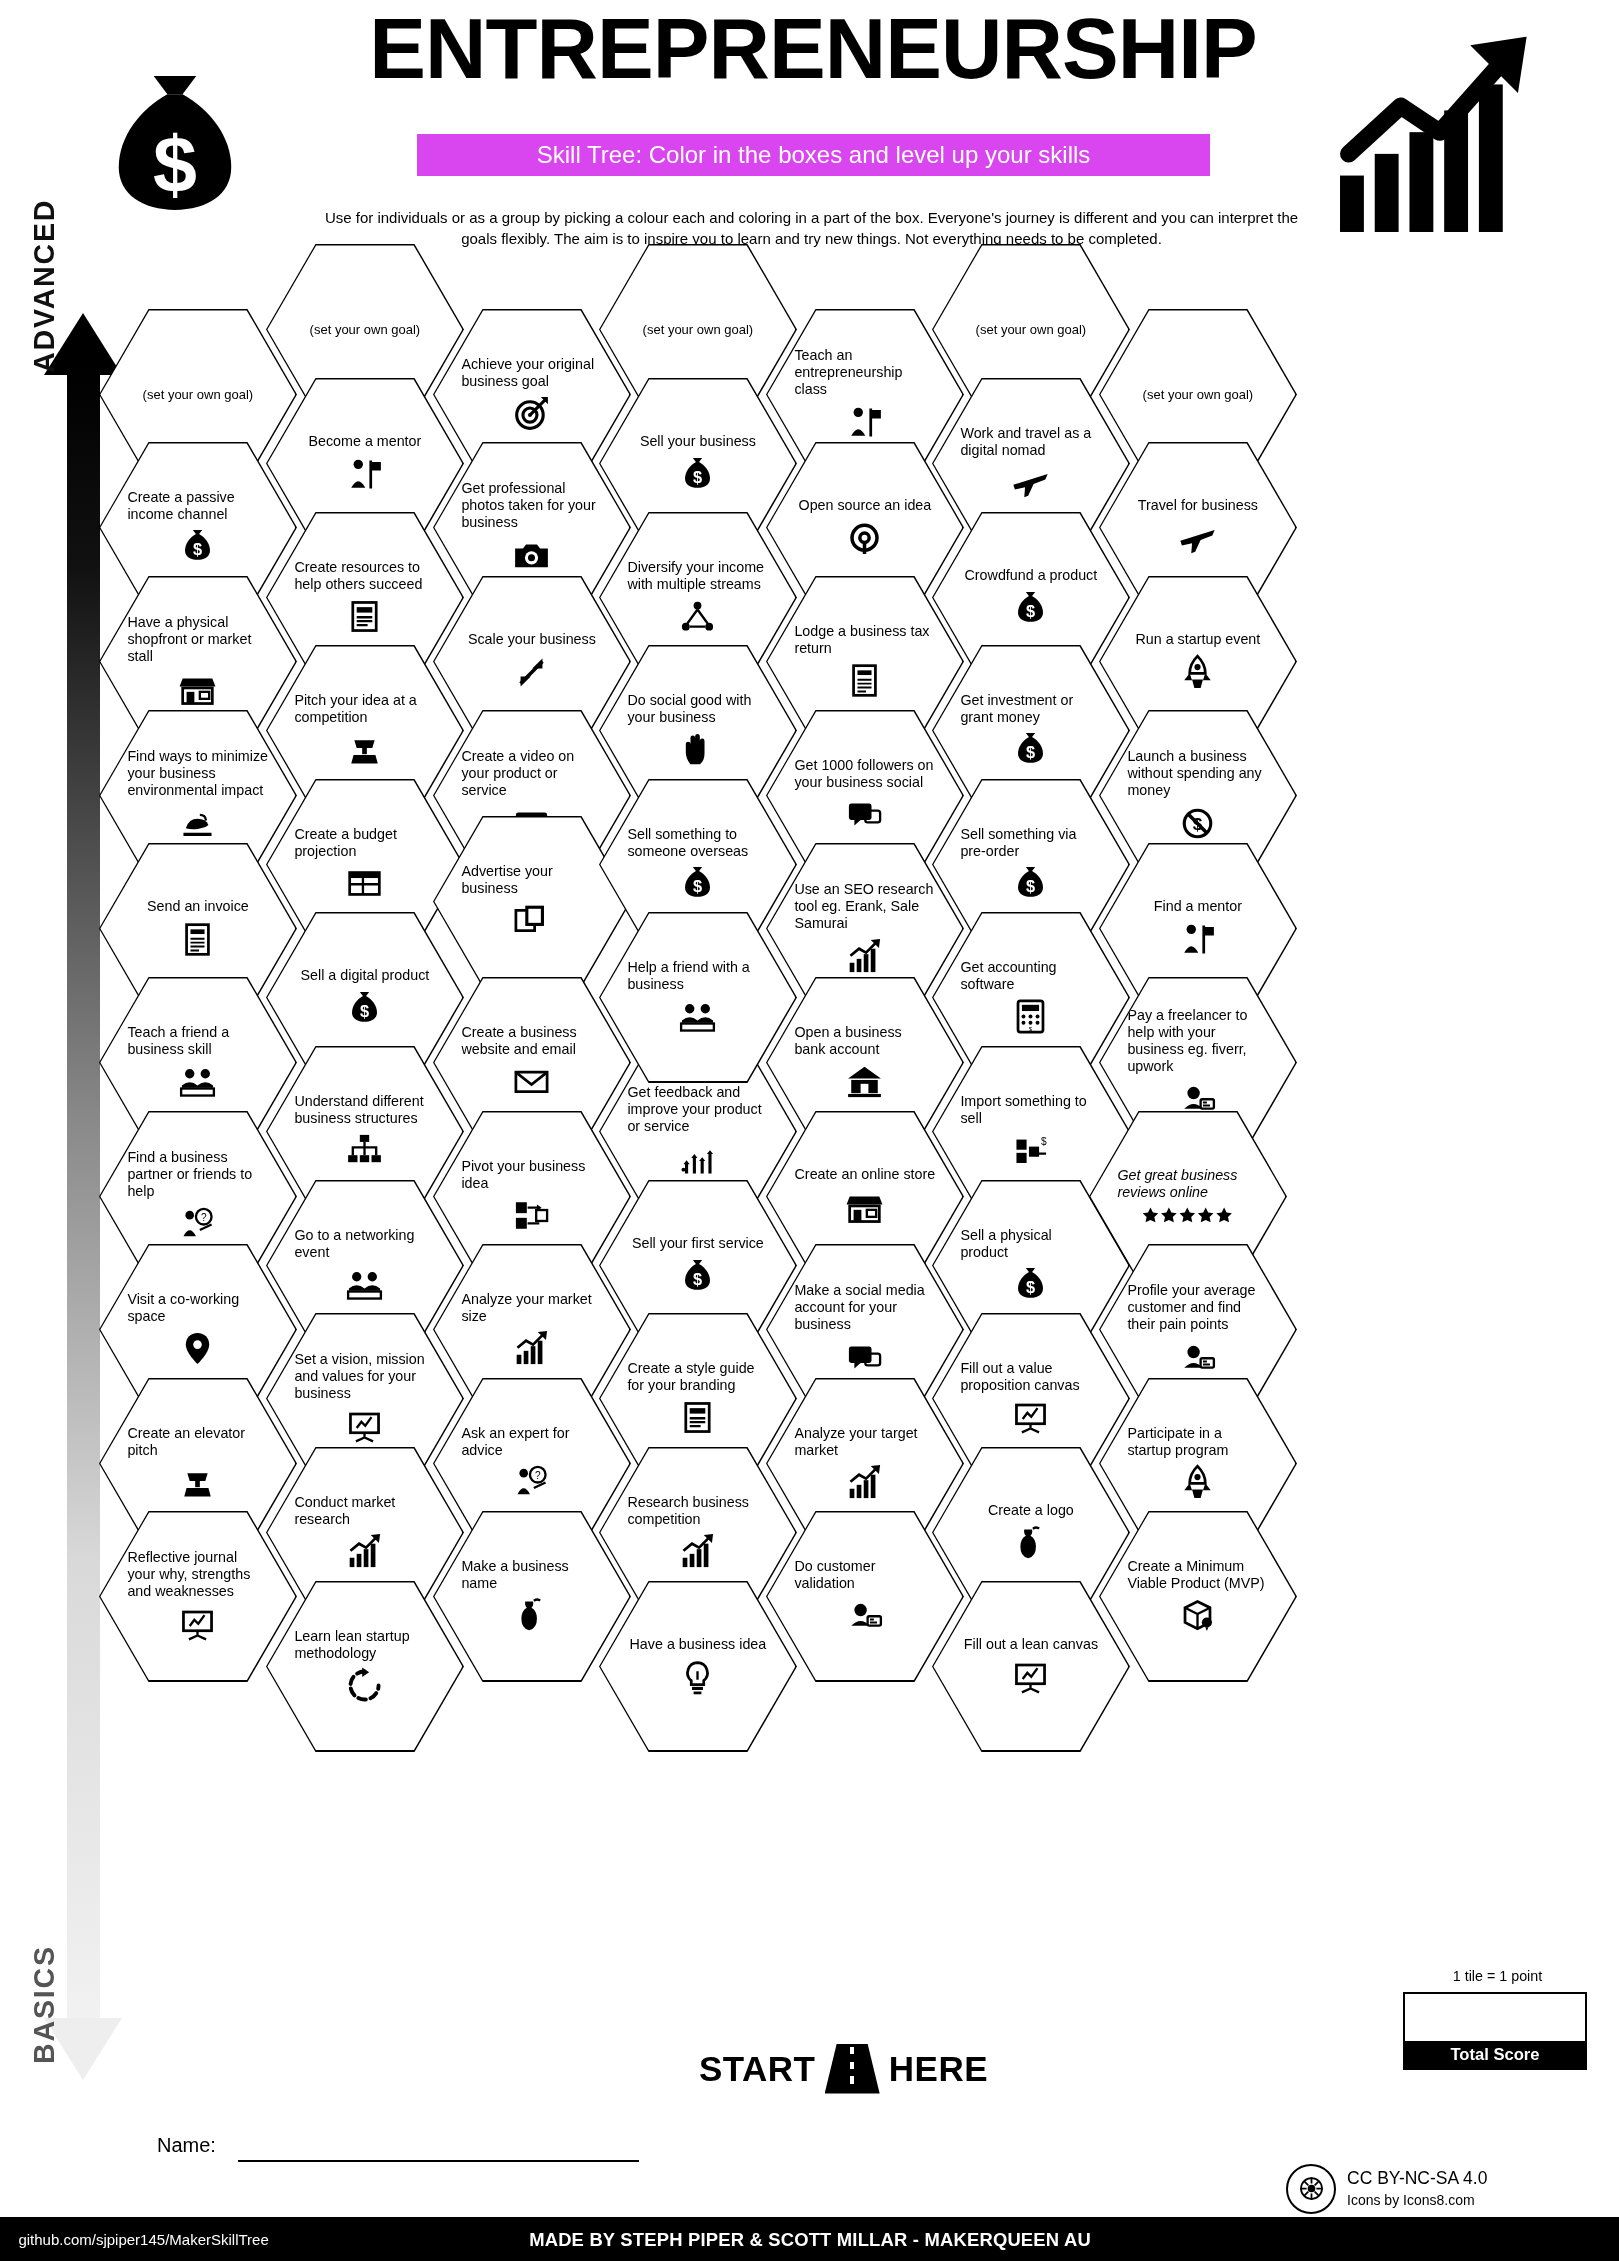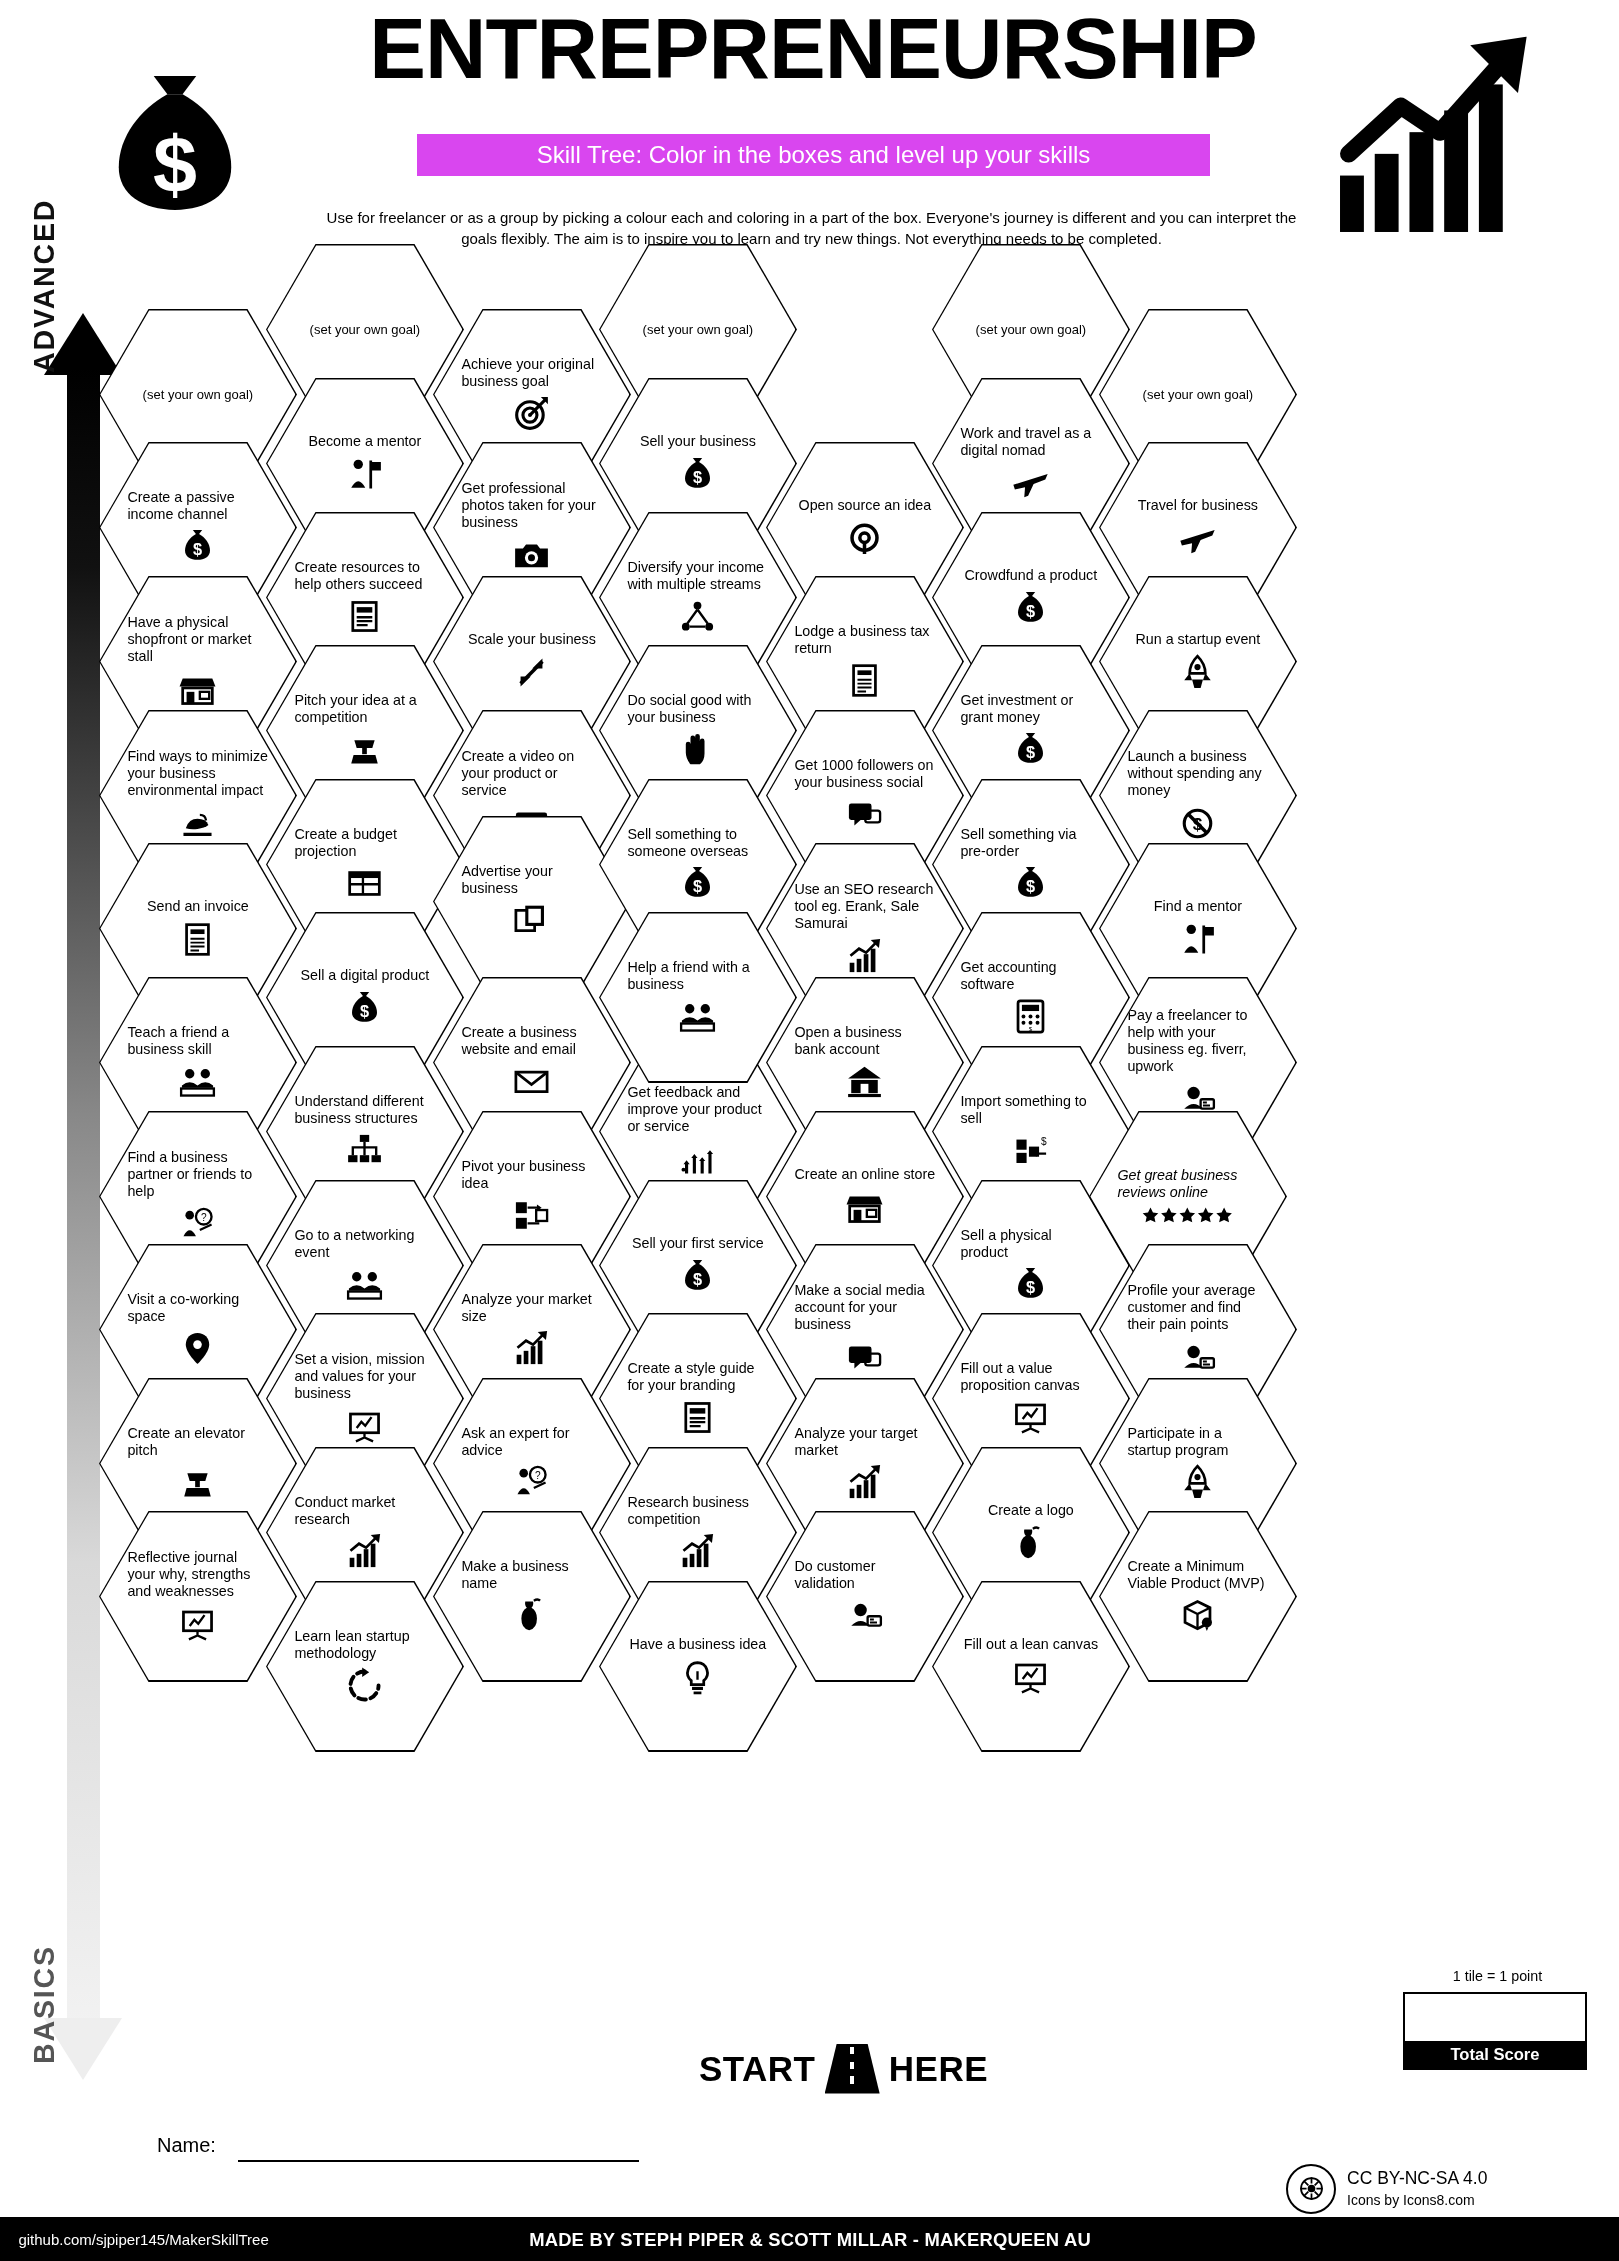--- a/index.html
+++ b/index.html
@@ -150,21 +150,21 @@
   <div id="moneybag">
     <svg viewBox="0 0 100 100" width="152" height="184">
       <path d="M36 6 h28 l-9 12 h-10 z" fill="#000"></path>
       <path d="M45 18 h10 c18 10 32 28 32 48 0 18-16 28-37 28 S13 84 13 66 c0-20 14-38 32-48 z" fill="#000"></path>
       <text x="50" y="82" font-size="52" font-family="Liberation Sans, sans-serif" font-weight="bold" fill="#fff" text-anchor="middle">$</text>
     </svg>
   </div>
 
   <div id="title">ENTREPRENEURSHIP</div>
   <div id="subtitle-bar">Skill Tree:  Color in the boxes and level up your skills</div>
-  <div id="blurb">Use for freelancer or as a group by picking a colour each and coloring in a part of the box.  Everyone's journey is different and you can interpret the goals flexibly.  The aim is to inspire you to learn and try new things. Not everything needs to be completed.</div>
+  <div id="blurb">Use for individuals or as a group by picking a colour each and coloring in a part of the box.  Everyone's journey is different and you can interpret the goals flexibly.  The aim is to inspire you to learn and try new things. Not everything needs to be completed.</div>
 
   <div id="growth">
     <svg viewBox="0 0 100 100" width="217" height="217">
       <rect x="6" y="68" width="11" height="26" fill="#000"></rect>
       <rect x="22" y="58" width="11" height="36" fill="#000"></rect>
       <rect x="38" y="48" width="11" height="46" fill="#000"></rect>
       <rect x="54" y="38" width="11" height="56" fill="#000"></rect>
       <rect x="70" y="26" width="11" height="68" fill="#000"></rect>
       <path d="M10 58 L34 36 L52 48 L84 12" stroke="#000" stroke-width="8" fill="none" stroke-linecap="round" stroke-linejoin="round"></path>
       <path d="M66 8 L92 4 L88 30 z" fill="#000"></path>
@@ -715,20 +715,34 @@
     <div class="hexwrap" style="left: 599px; top: 1581px;">
       <div class="hexborder"></div>
       <div class="hexinner">
         <div class="hex-label">Have a business idea</div>
         <div class="hex-icon">
           <svg viewBox="0 0 100 100" width="39" height="39">
             <path d="M50 12 a26 26 0 0 1 16 46 v10 H34 V58 A26 26 0 0 1 50 12z" fill="none" stroke="#000" stroke-width="7"></path>
             <rect x="36" y="74" width="28" height="8" fill="#000"></rect>
             <rect x="40" y="86" width="20" height="7" fill="#000"></rect>
             <path d="M50 34 v22" stroke="#000" stroke-width="6"></path>
+          </svg>
+        </div>
+      </div>
+    </div>
+    <div class="hexwrap" style="left: 766px; top: 309px;">
+      <div class="hexborder"></div>
+      <div class="hexinner">
+        <div class="hex-label">Teach an entrepreneurship class</div>
+        <div class="hex-icon">
+          <svg viewBox="0 0 100 100" width="39" height="39">
+            <circle cx="34" cy="24" r="12" fill="#000"></circle>
+            <path d="M16 84 q18-34 36 0z" fill="#000"></path>
+            <path d="M66 14 v72" stroke="#000" stroke-width="7"></path>
+            <path d="M66 18 h26 v22 H66z" fill="#000"></path>
           </svg>
         </div>
       </div>
     </div>
     <div class="hexwrap" style="left: 766px; top: 442px;">
       <div class="hexborder"></div>
       <div class="hexinner">
         <div class="hex-label">Open source an idea</div>
         <div class="hex-icon">
           <svg viewBox="0 0 100 100" width="39" height="39">

